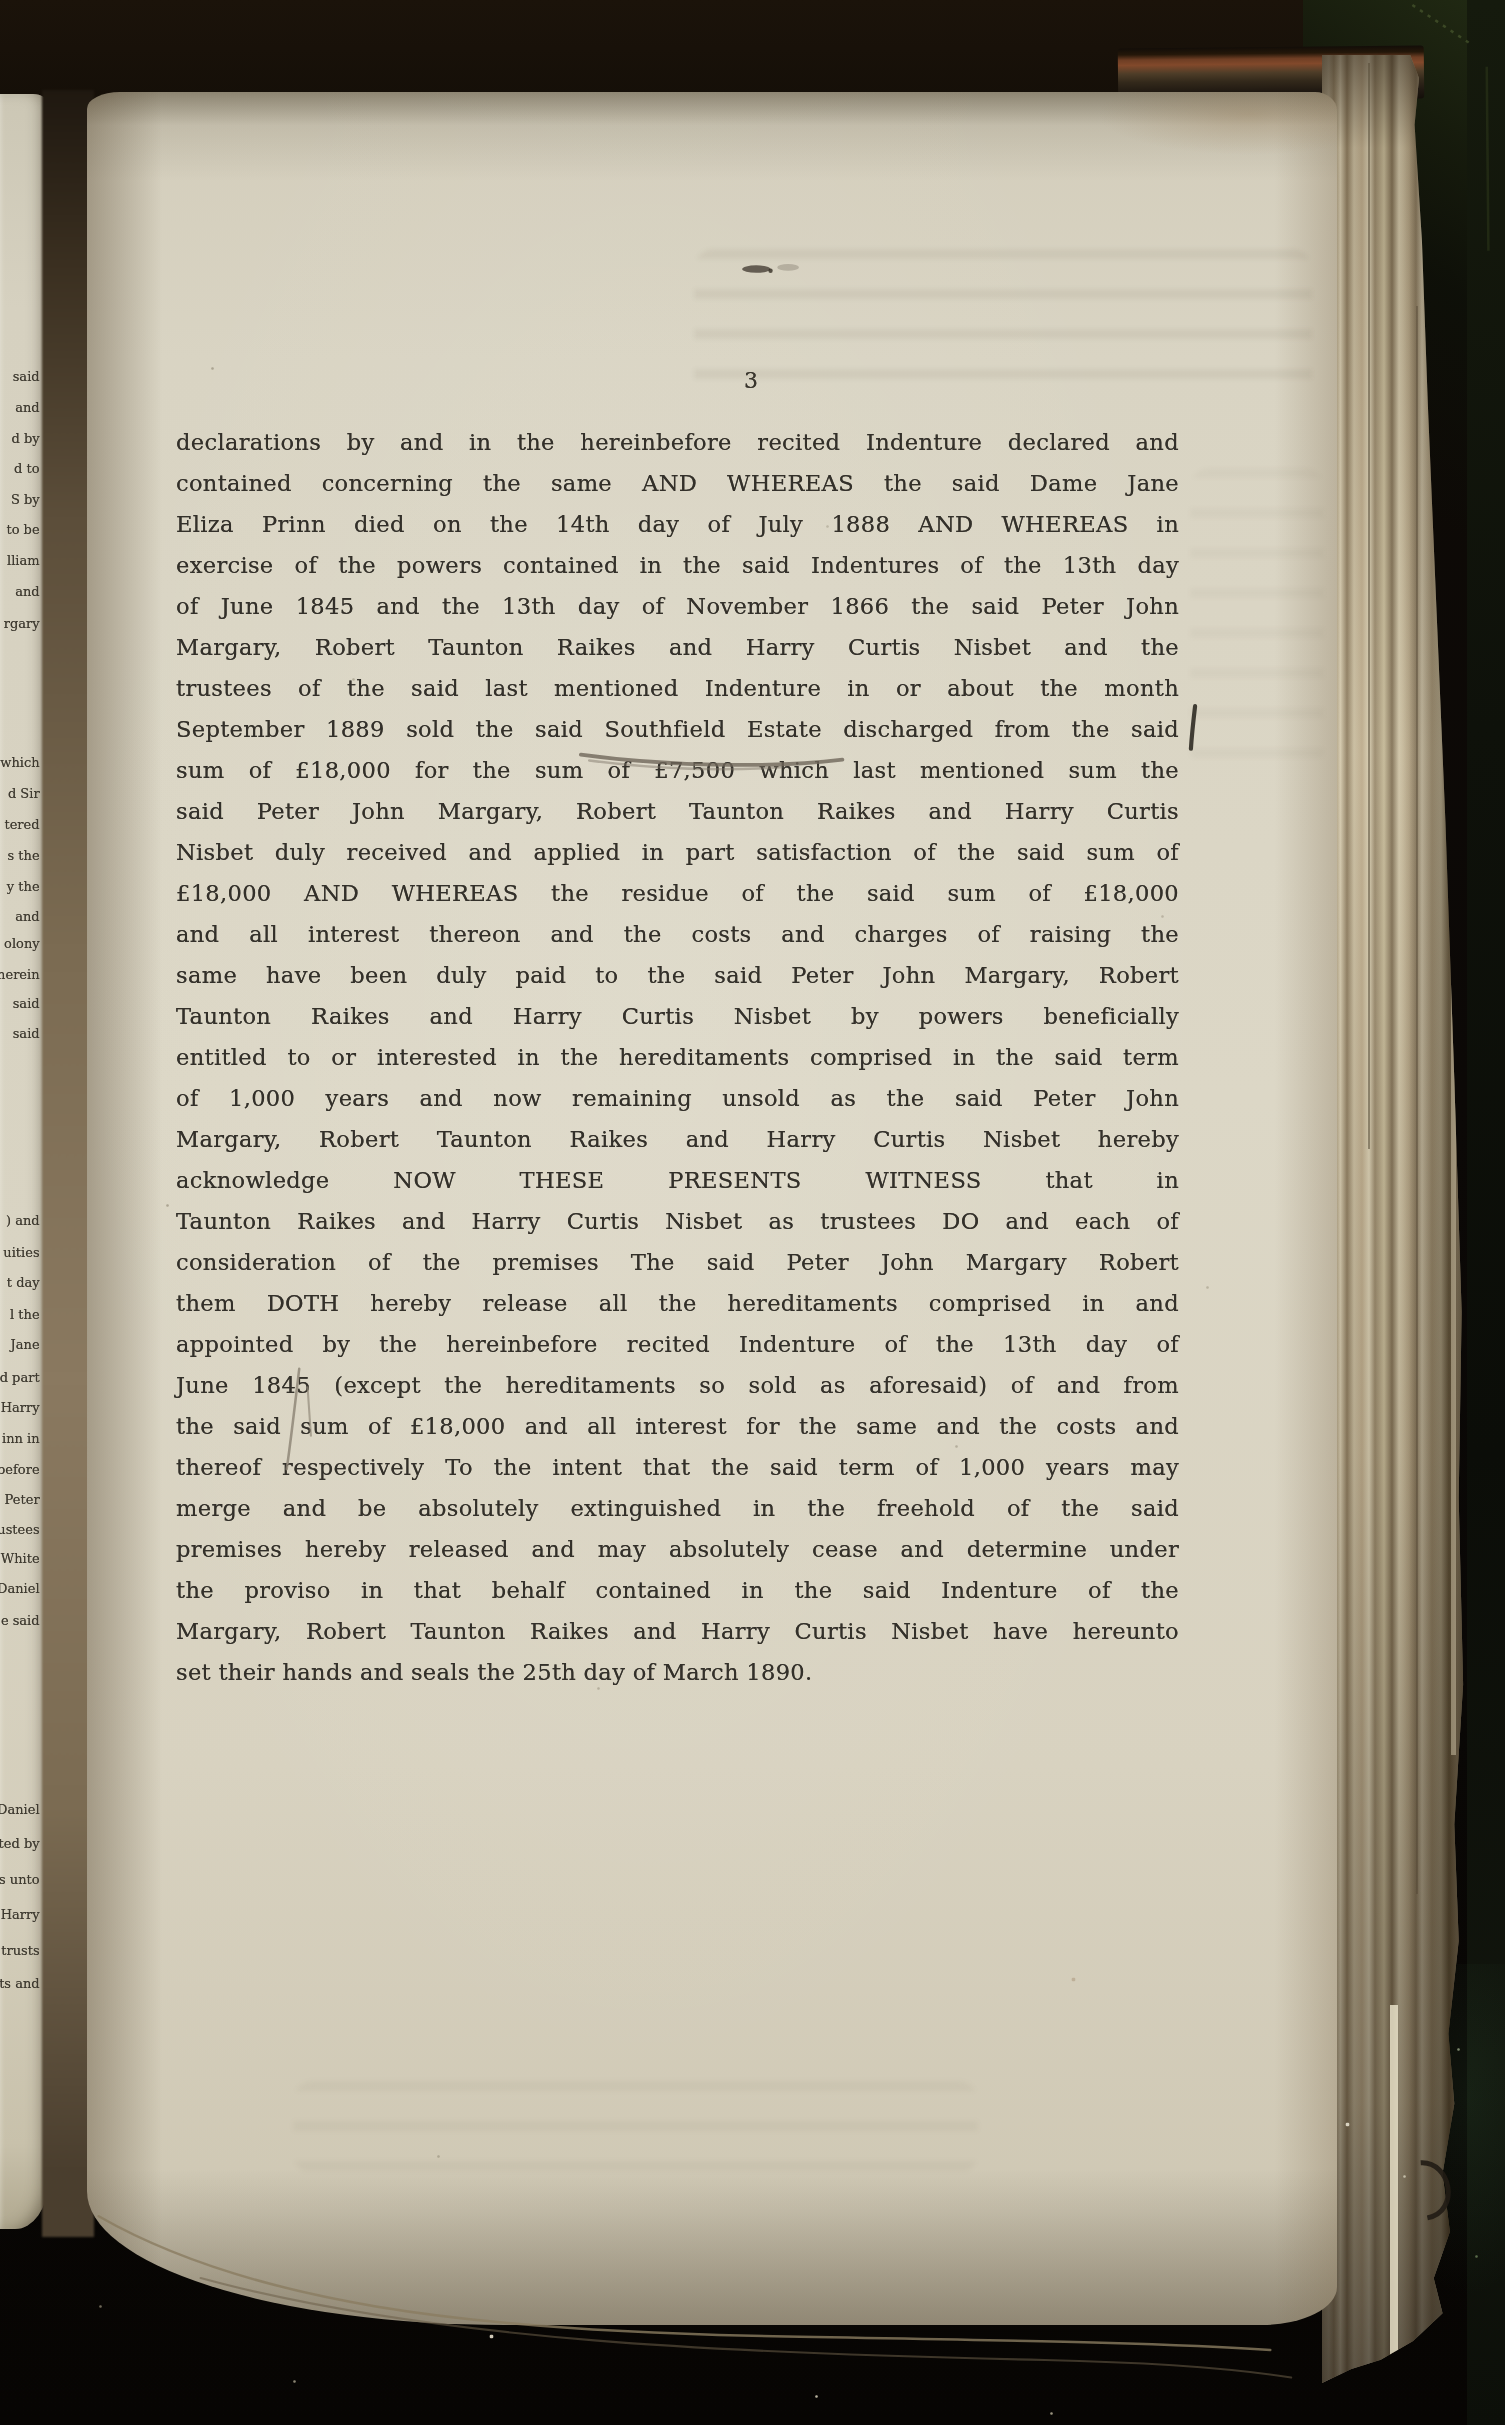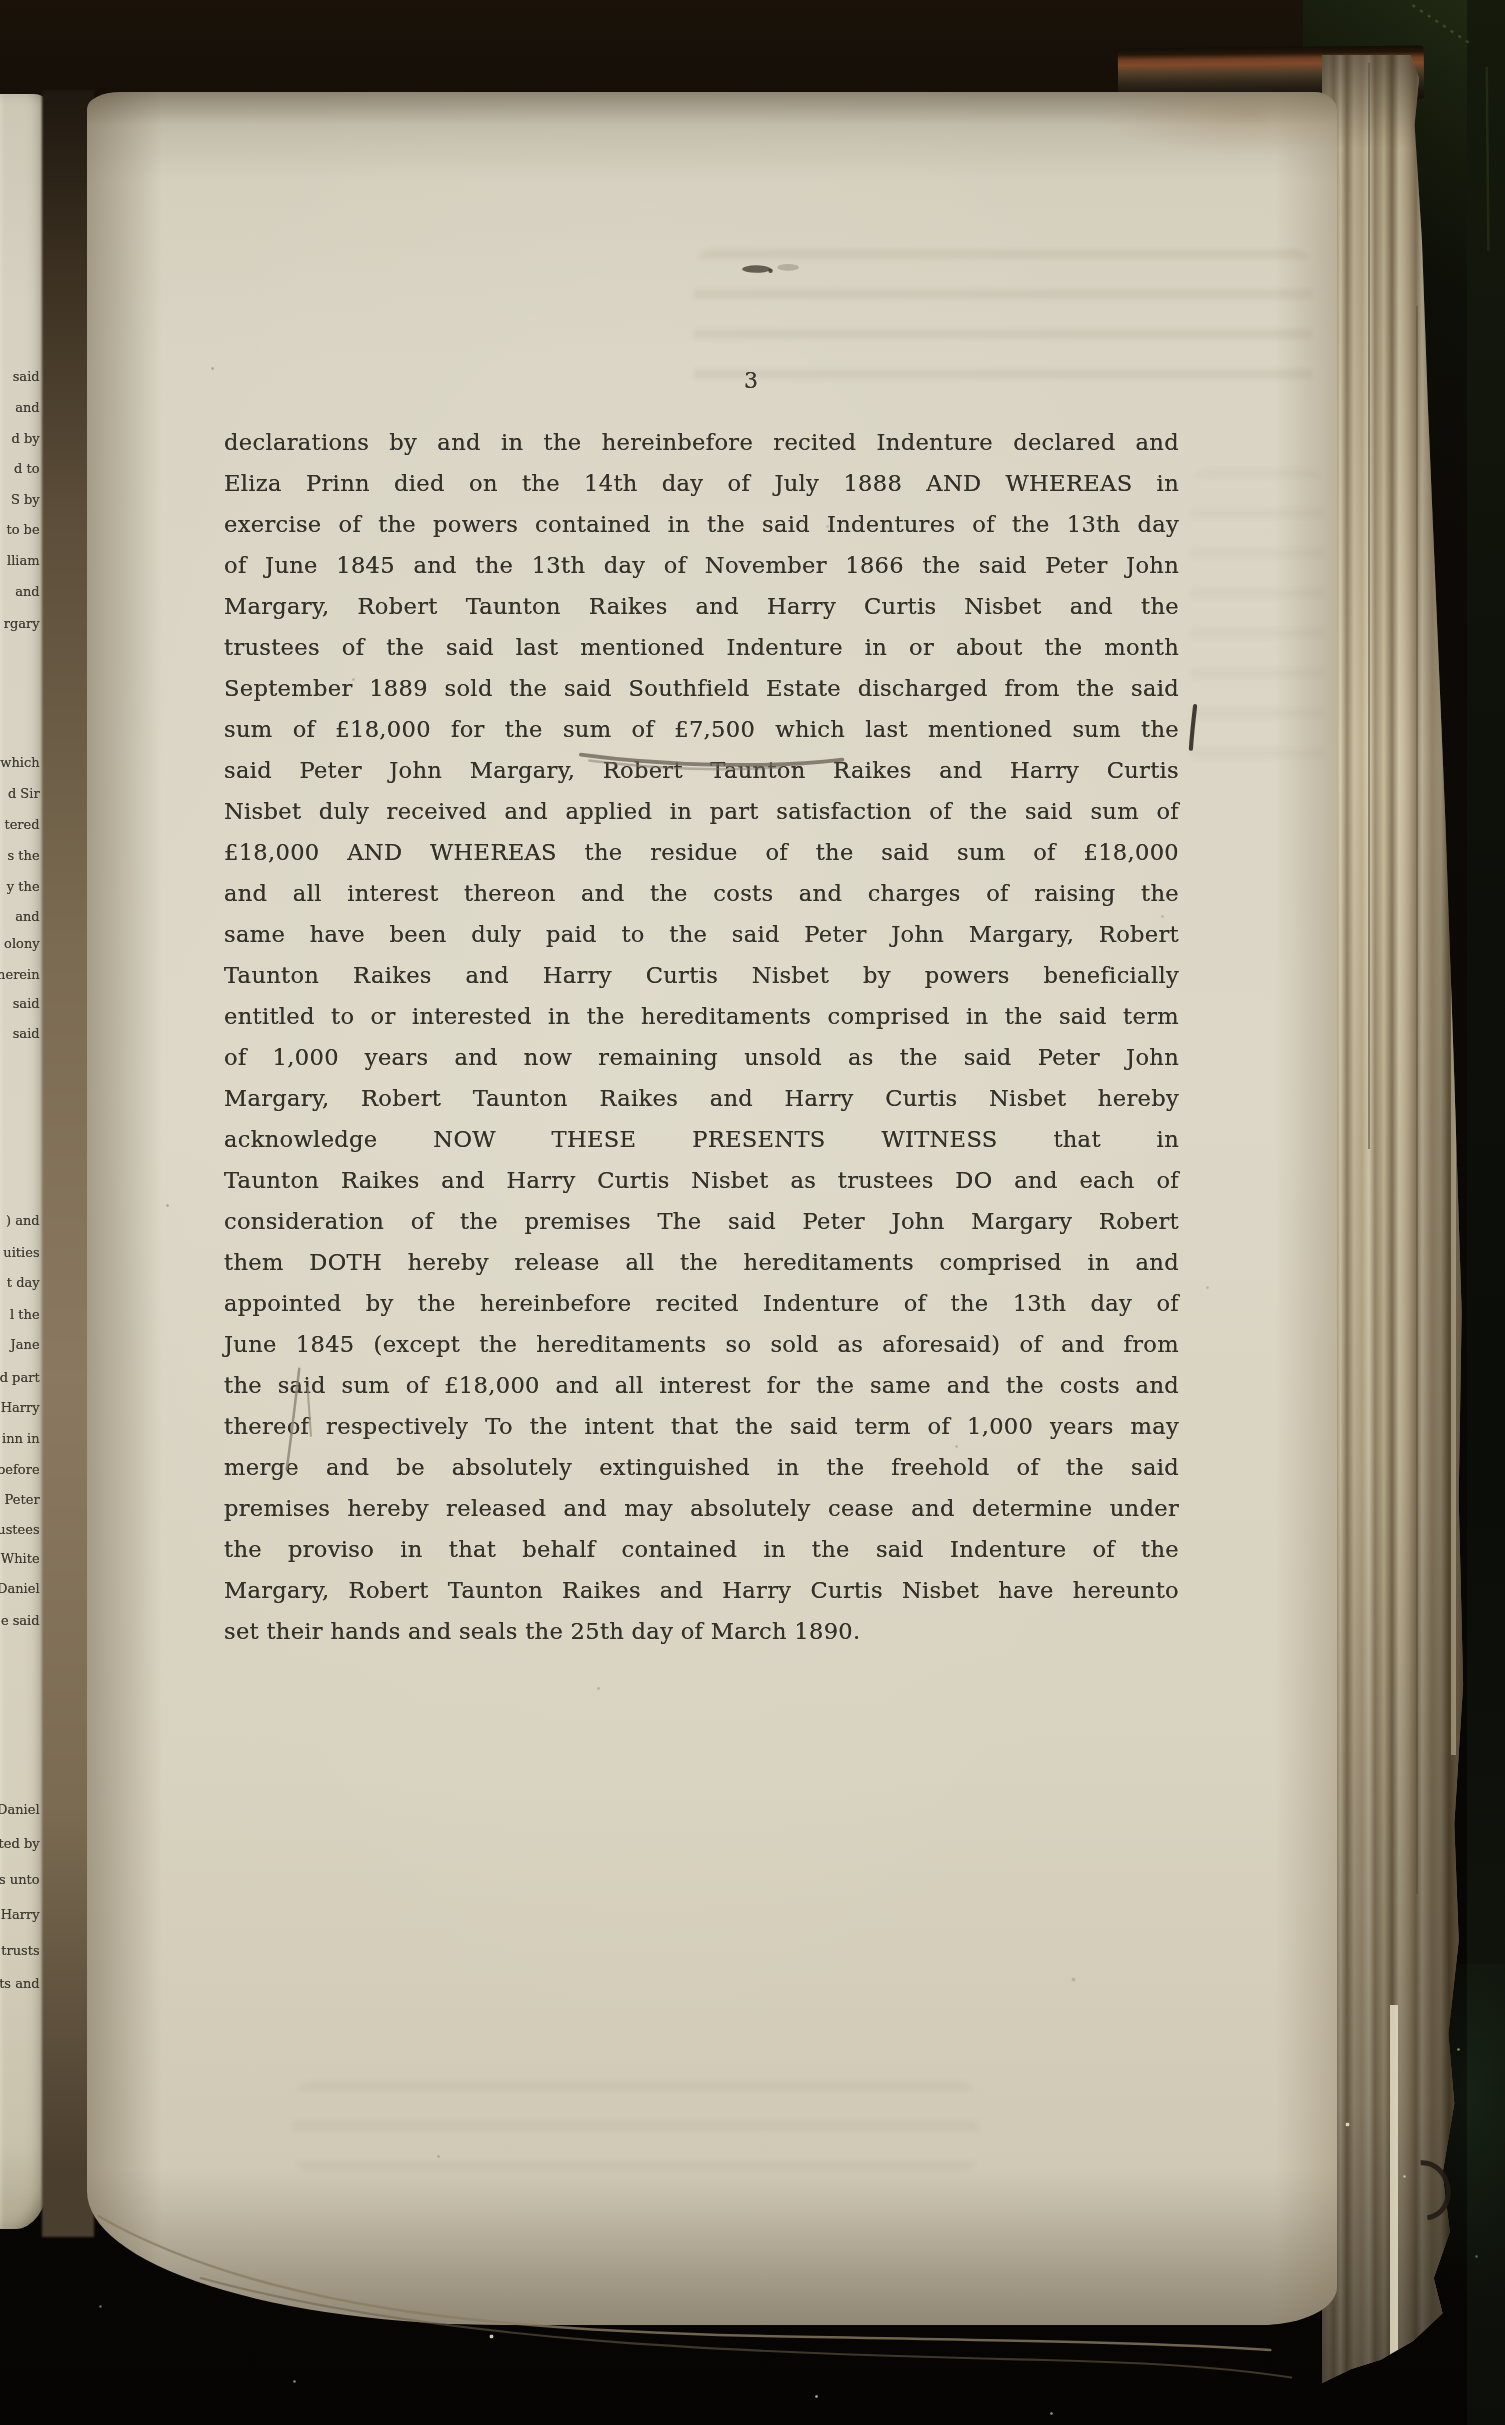--- a/index.html
+++ b/index.html
@@ -59,21 +59,21 @@
     background:repeating-linear-gradient(180deg,rgba(110,100,80,.12) 0 10px,rgba(110,100,80,0) 10px 40px);}
   .ghost.g1{left:607px;top:157px;width:618px;height:150px;opacity:.75;}
   .ghost.g2{left:206px;top:1989px;width:685px;height:92px;opacity:.5;}
   .ghost.g3{left:1103px;top:376px;width:134px;height:301px;opacity:.4;}
   
   .pagenum{position:absolute;left:635px;top:276px;width:58px;text-align:center;z-index:6;
     font-size:22px;color:#3a362e;text-shadow:0 0 0.4px rgba(58,54,46,.8);}
   .textblock{position:absolute;left:89px;top:330px;width:1003px;z-index:6;}
   .bline{height:41px;line-height:41px;font-size:22.6px;color:var(--ink);
     text-align:justify;text-align-last:justify;text-justify:inter-word;
-    letter-spacing:0.3px;text-shadow:0 0 0.5px rgba(52,48,42,.75);white-space:normal;overflow:visible;margin-left:48px;}
+    letter-spacing:0.3px;text-shadow:0 0 0.5px rgba(52,48,42,.75);white-space:normal;overflow:visible;}
   .bline.last{text-align-last:left;}
   
   .specks-page{position:absolute;left:0;top:0;width:0.8px;height:0.8px;z-index:6;background:transparent;border-radius:50%;
     box-shadow:80px 1113px 0 0.8px rgba(100,90,70,.4),266px 587px 0 0.8px rgba(110,100,78,.35),
       511px 1596px 0 0.8px rgba(100,90,70,.3),740px 434px 0 0.8px rgba(120,110,88,.3),
       869px 1354px 0 0.8px rgba(100,90,70,.32),1075px 824px 0 0.8px rgba(110,100,78,.3),
       986px 1887px 0 1.3px rgba(150,120,90,.35),351px 2064px 0 0.8px rgba(110,100,80,.35),
       125px 276px 0 0.8px rgba(100,92,72,.4),1120px 1195px 0 0.8px rgba(105,95,75,.3);}
   .specks-dark{position:absolute;left:0;top:0;width:0.8px;height:0.8px;z-index:7;background:transparent;border-radius:50%;
     box-shadow:491px 2336px 0 1.3px #cfc8b6,816px 2396px 0 0.8px #b8b2a0,1051px 2413px 0 0.8px #9a947f,
@@ -143,20 +143,21 @@
 
   <div class="gutter"></div>
 
   <div class="page">
     <div class="ghost g1"></div>
     <div class="ghost g2"></div>
     <div class="ghost g3"></div>
     <div class="pagenum">3</div>
     <div class="textblock" id="body-text">
         <div class="bline">declarations by and in the hereinbefore recited Indenture declared and</div>
+        <div class="bline">contained concerning the same AND WHEREAS the said Dame Jane</div>
         <div class="bline">Eliza Prinn died on the 14th day of July 1888 AND WHEREAS in</div>
         <div class="bline">exercise of the powers contained in the said Indentures of the 13th day</div>
         <div class="bline">of June 1845 and the 13th day of November 1866 the said Peter John</div>
         <div class="bline">Margary, Robert Taunton Raikes and Harry Curtis Nisbet and the</div>
         <div class="bline">trustees of the said last mentioned Indenture in or about the month</div>
         <div class="bline">September 1889 sold the said Southfield Estate discharged from the said</div>
         <div class="bline">sum of £18,000 for the sum of £7,500 which last mentioned sum the</div>
         <div class="bline">said Peter John Margary, Robert Taunton Raikes and Harry Curtis</div>
         <div class="bline">Nisbet duly received and applied in part satisfaction of the said sum of</div>
         <div class="bline">£18,000 AND WHEREAS the residue of the said sum of £18,000</div>

